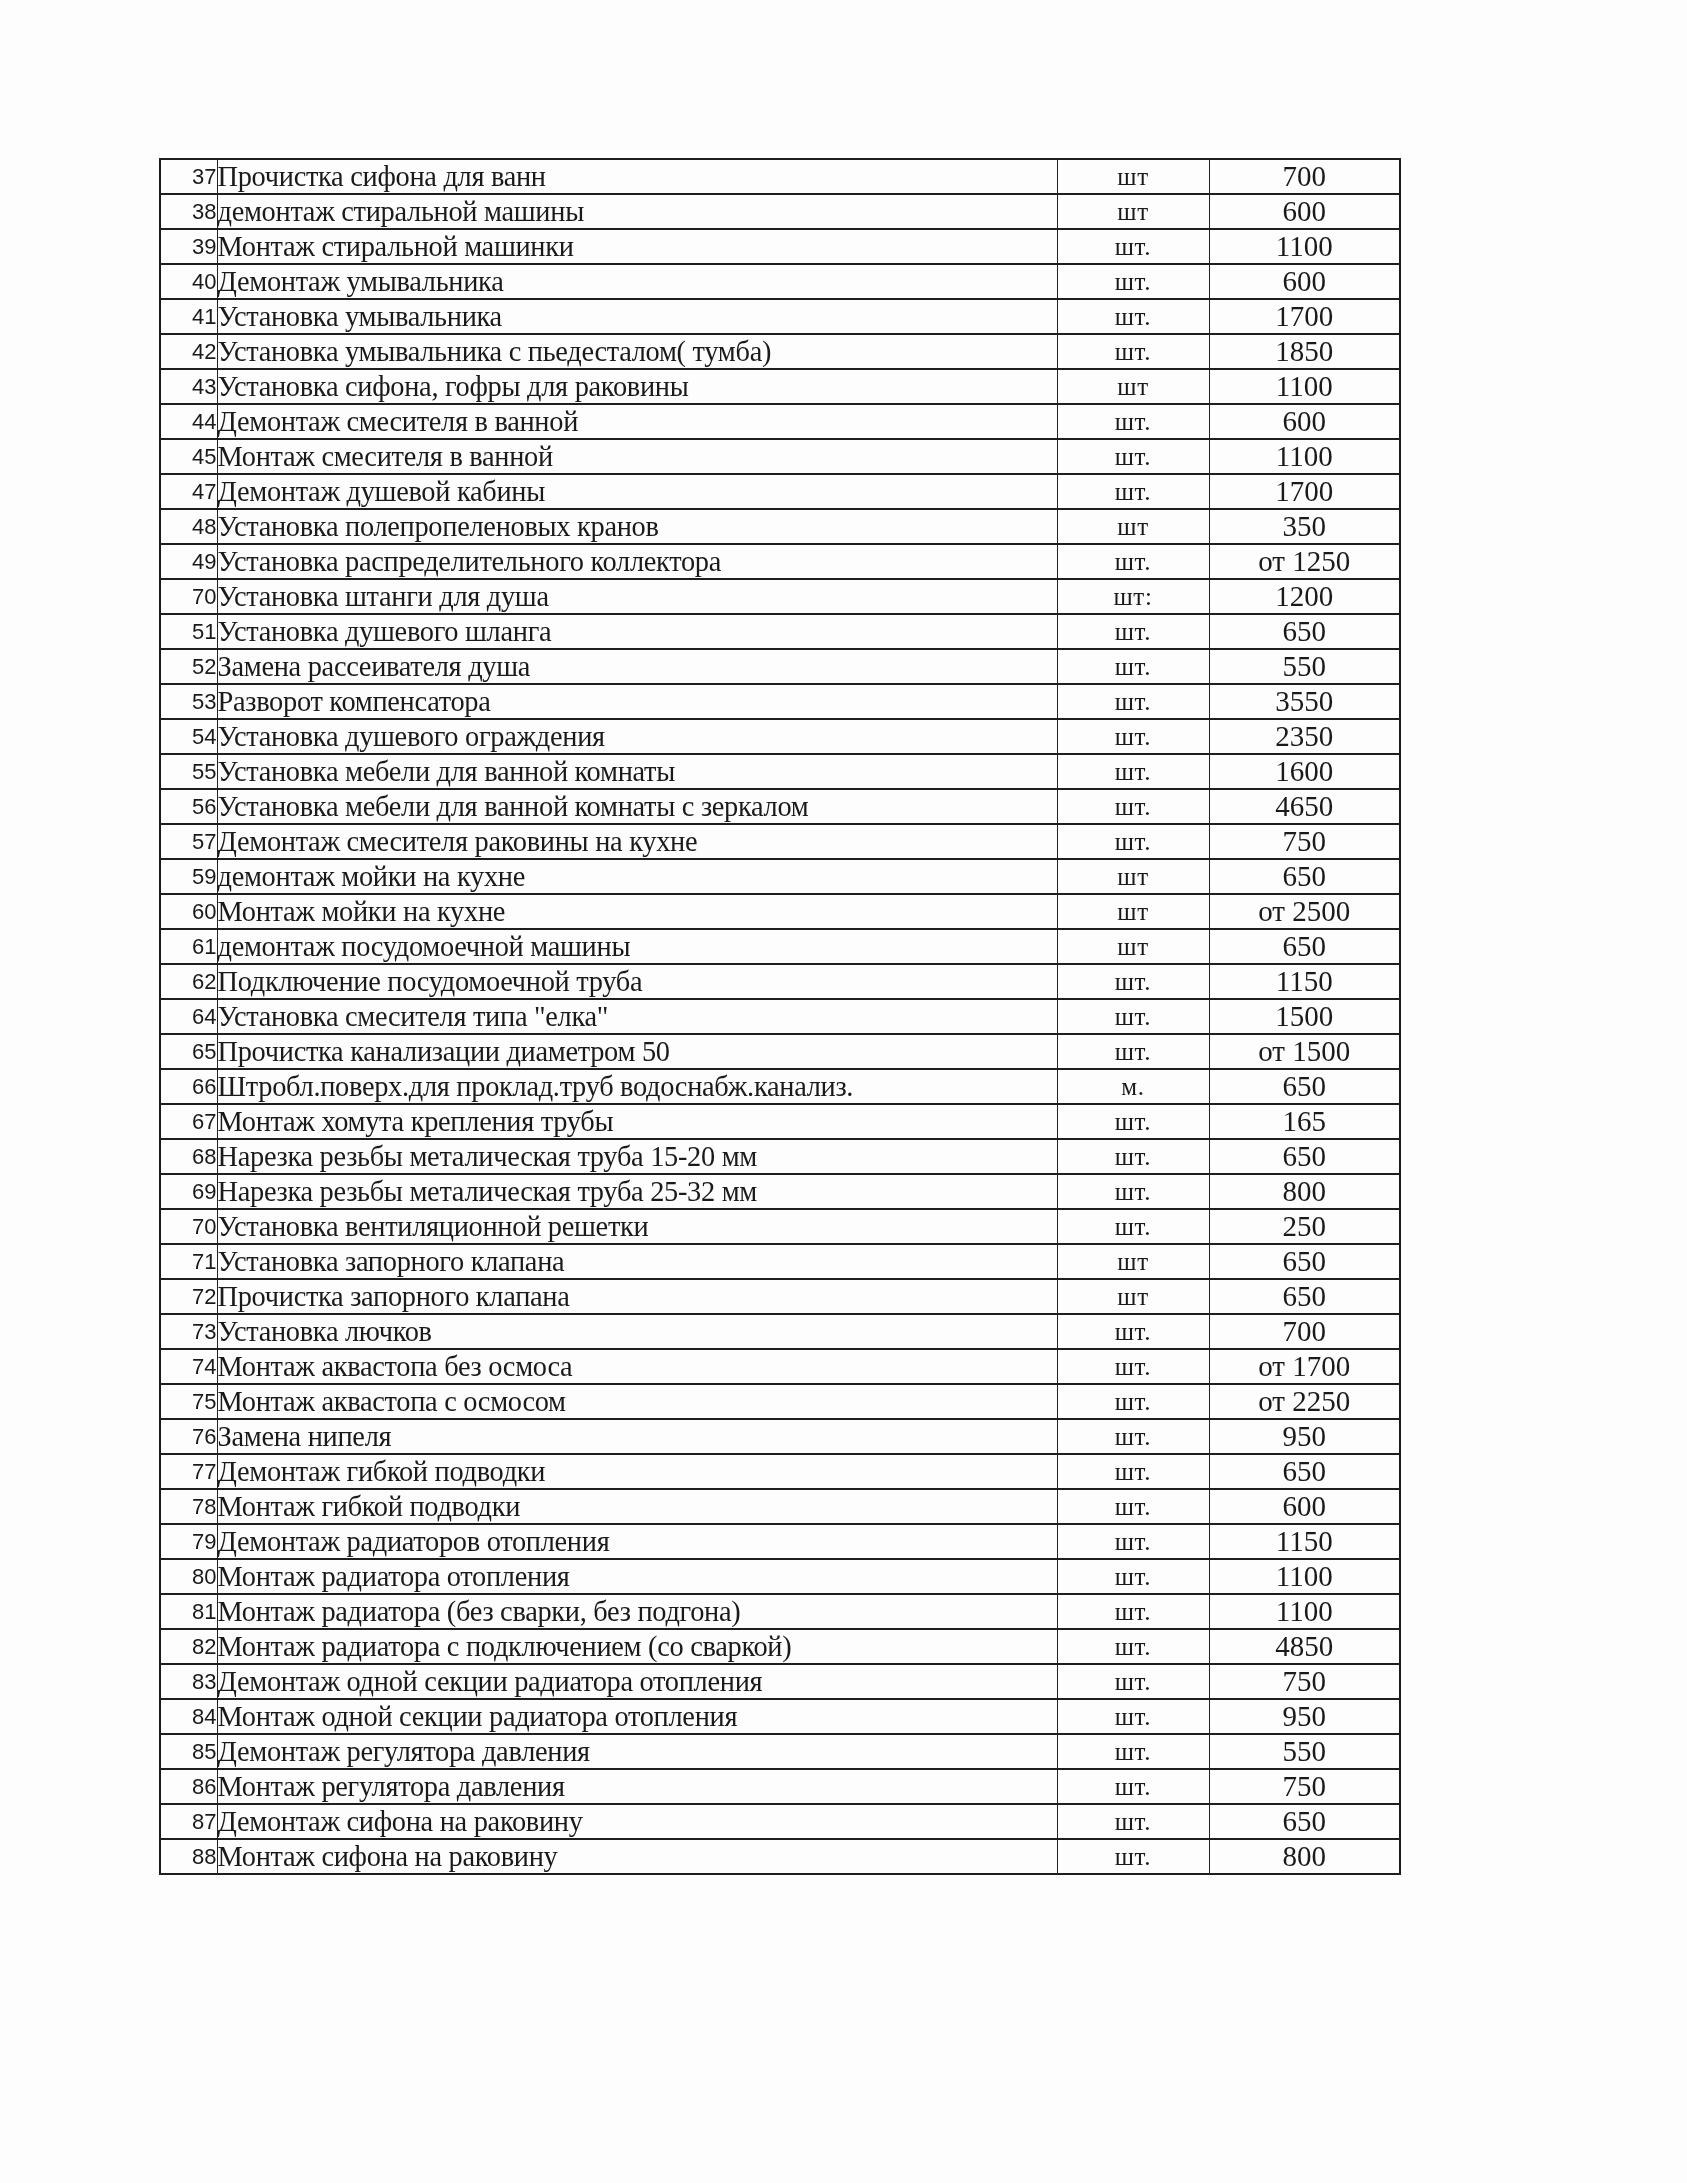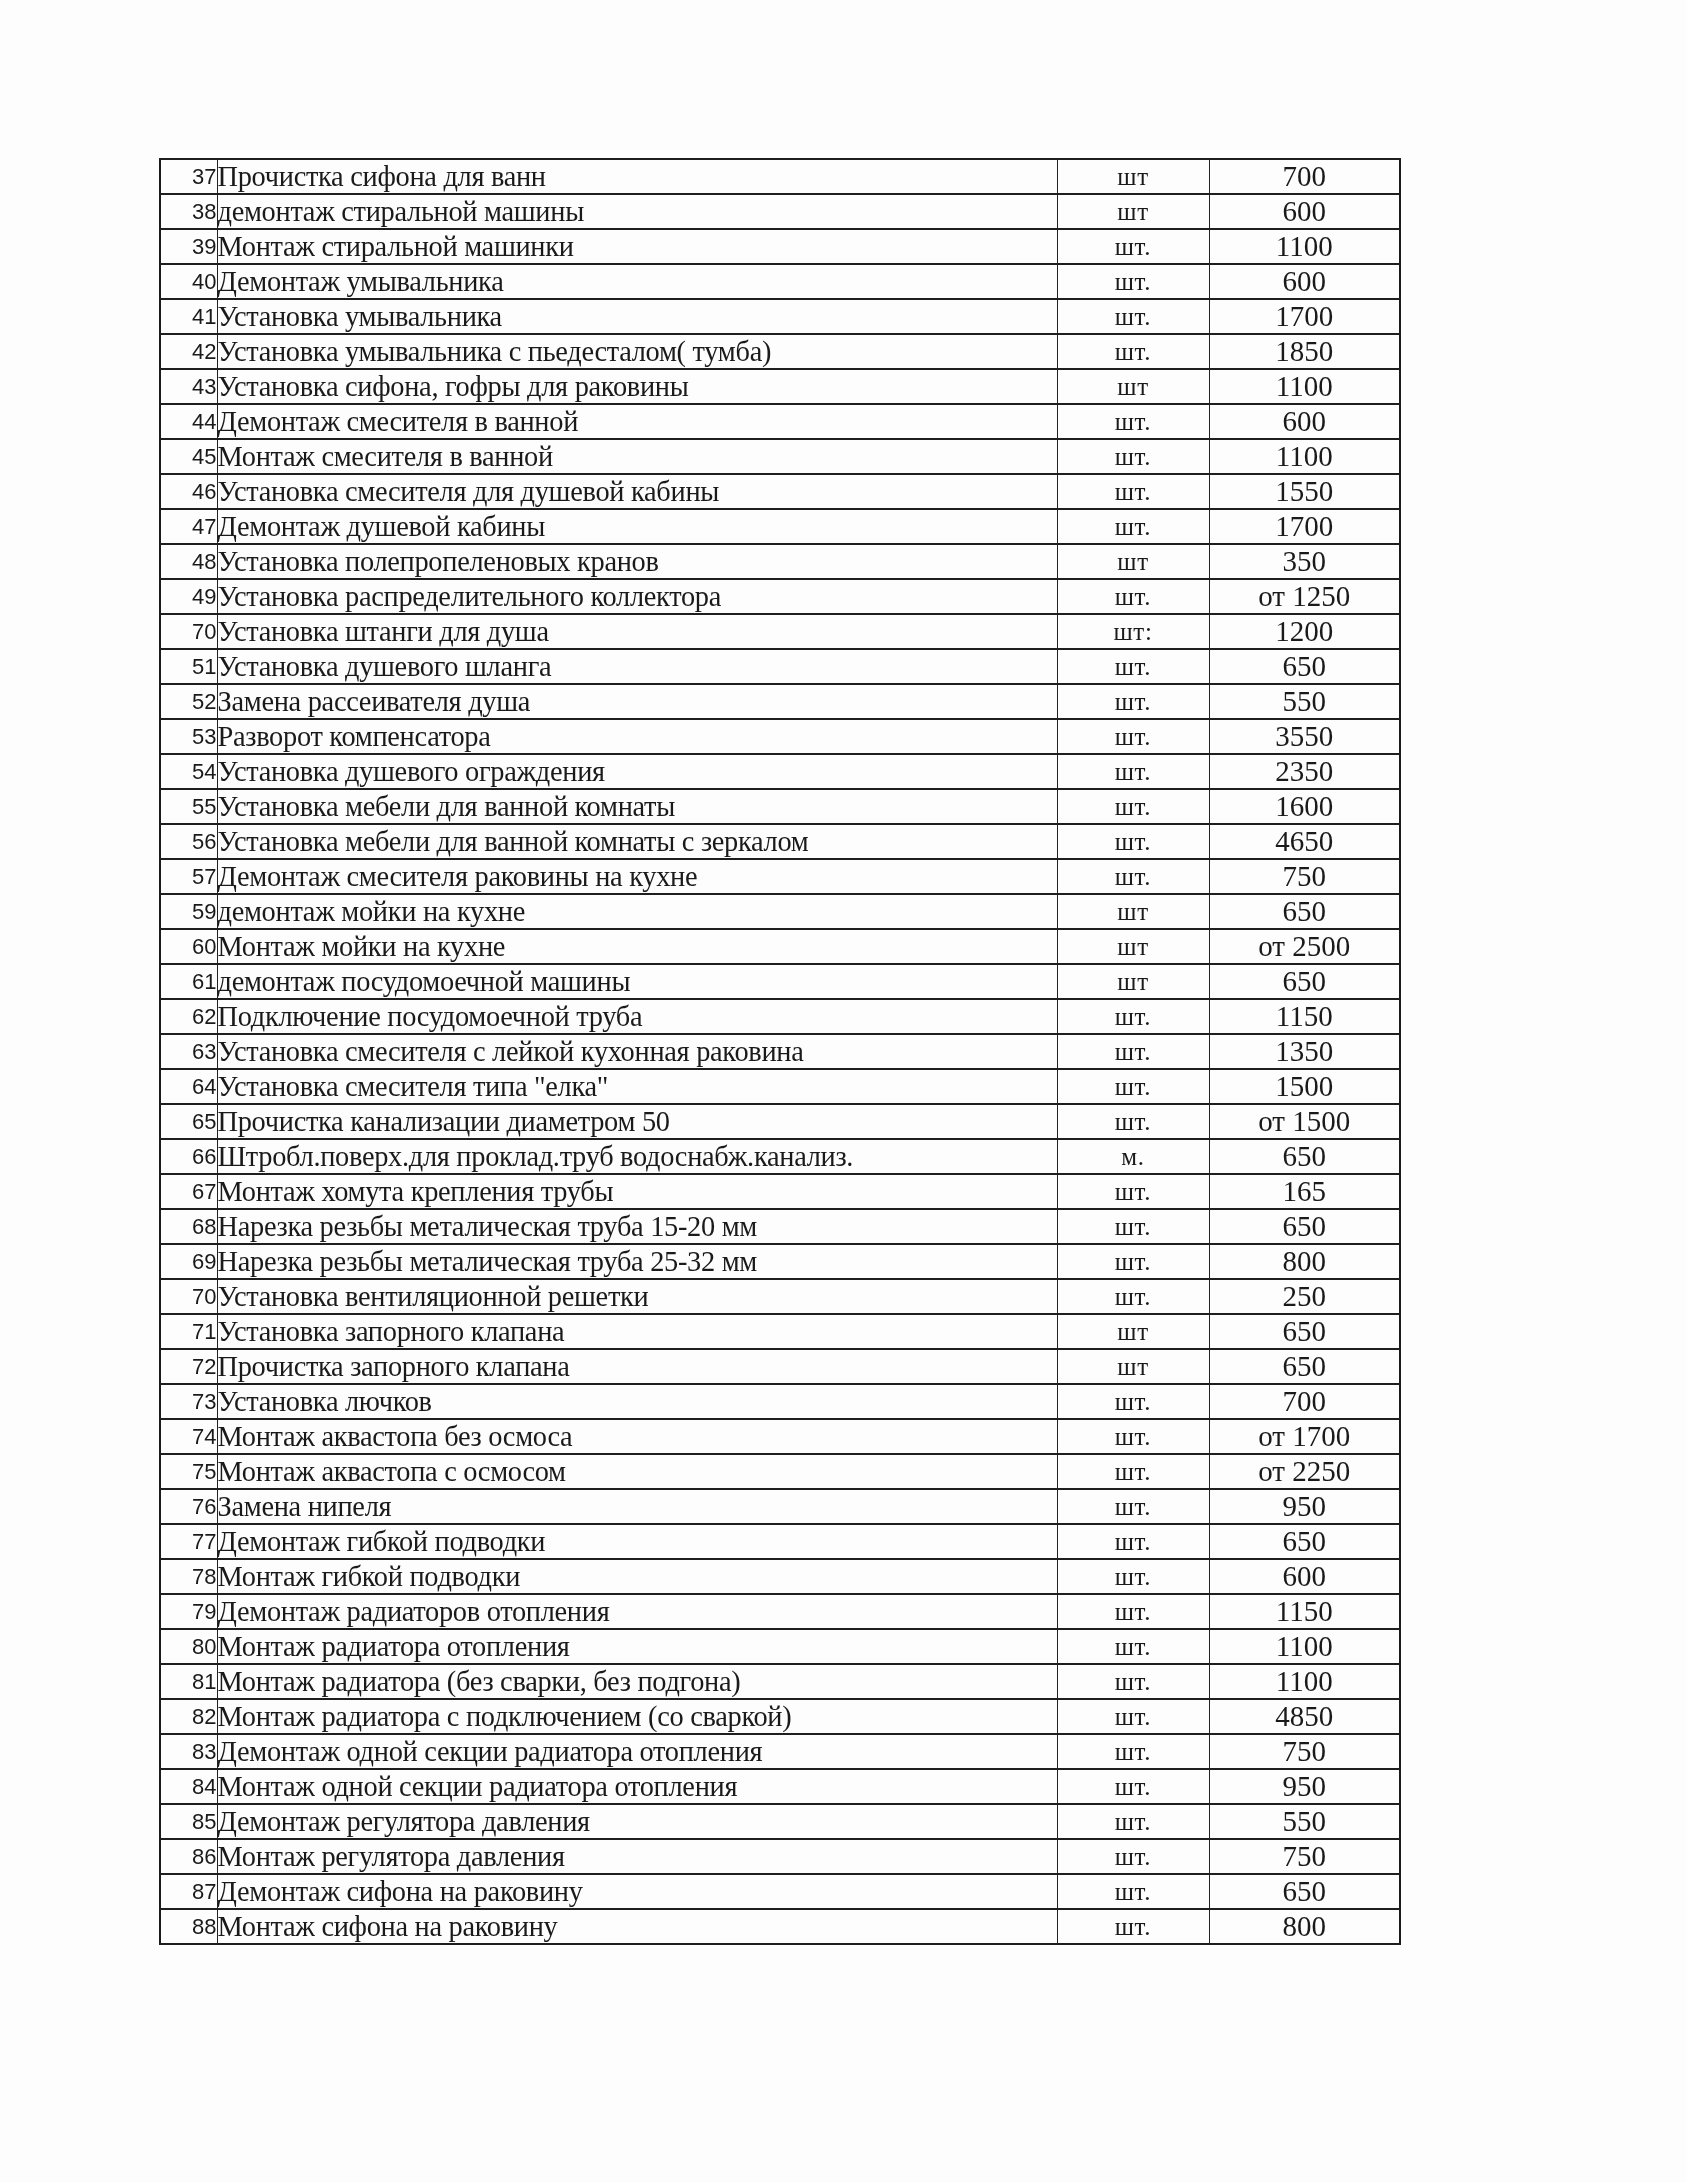--- a/index.html
+++ b/index.html
@@ -115,26 +115,20 @@
         <td class="unit">шт.</td>
         <td class="price-cell">600</td>
       </tr>
         <tr style="">
         <td class="num">45</td>
         <td class="name">Монтаж смесителя в ванной</td>
         <td class="unit">шт.</td>
         <td class="price-cell">1100</td>
       </tr>
         <tr style="">
-        <td class="num">46</td>
-        <td class="name">Установка смесителя для душевой кабины</td>
-        <td class="unit">шт.</td>
-        <td class="price-cell">1550</td>
-      </tr>
-        <tr style="">
         <td class="num">47</td>
         <td class="name">Демонтаж душевой кабины</td>
         <td class="unit">шт.</td>
         <td class="price-cell">1700</td>
       </tr>
         <tr style="">
         <td class="num">48</td>
         <td class="name">Установка полепропеленовых кранов</td>
         <td class="unit">шт</td>
         <td class="price-cell">350</td>
@@ -209,26 +203,20 @@
         <td class="num">61</td>
         <td class="name">демонтаж посудомоечной машины</td>
         <td class="unit">шт</td>
         <td class="price-cell">650</td>
       </tr>
         <tr style="">
         <td class="num">62</td>
         <td class="name">Подключение посудомоечной труба</td>
         <td class="unit">шт.</td>
         <td class="price-cell">1150</td>
-      </tr>
-        <tr style="">
-        <td class="num">63</td>
-        <td class="name">Установка смесителя с лейкой кухонная раковина</td>
-        <td class="unit">шт.</td>
-        <td class="price-cell">1350</td>
       </tr>
         <tr style="">
         <td class="num">64</td>
         <td class="name">Установка смесителя типа "елка"</td>
         <td class="unit">шт.</td>
         <td class="price-cell">1500</td>
       </tr>
         <tr style="">
         <td class="num">65</td>
         <td class="name">Прочистка канализации диаметром 50</td>

